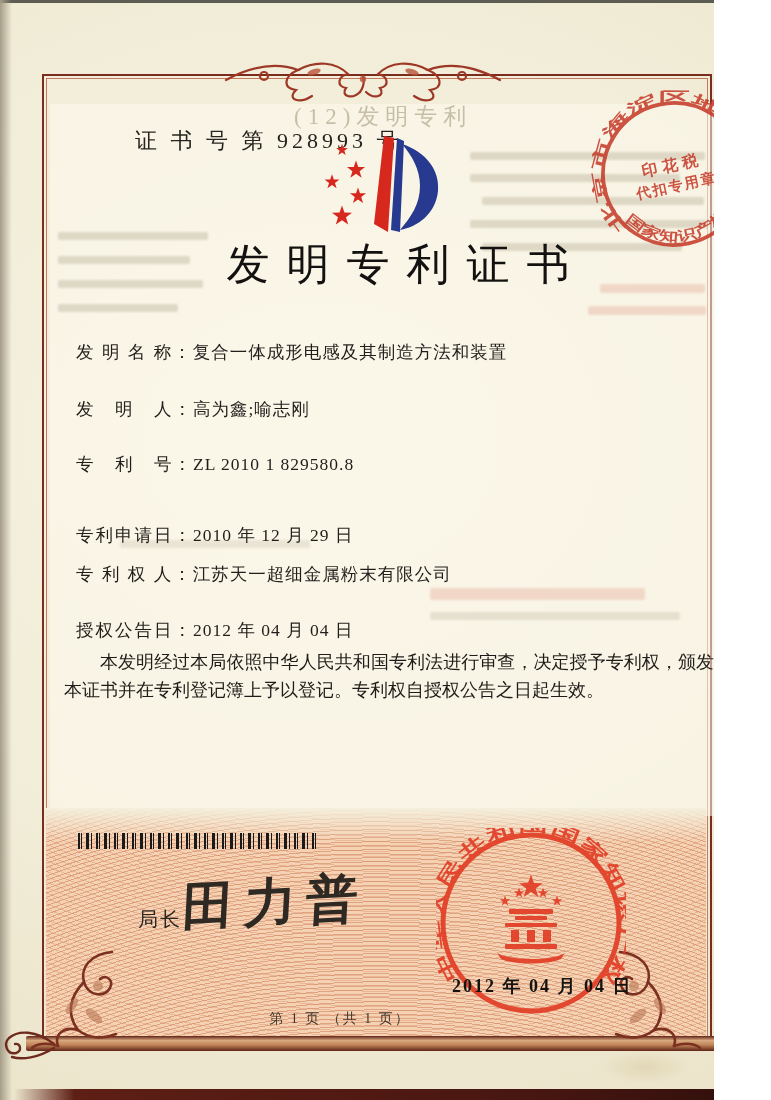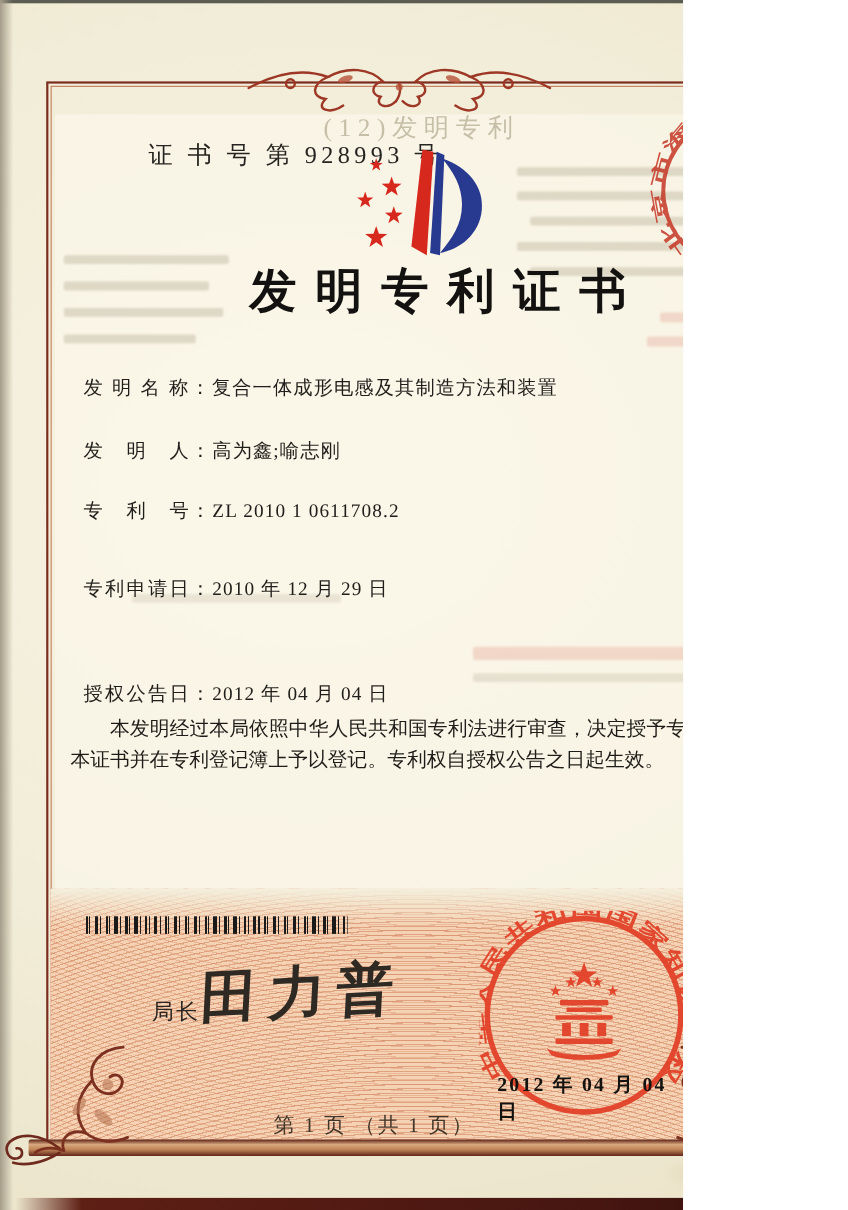--- a/index.html
+++ b/index.html
@@ -1,18 +1,18 @@
 <!DOCTYPE html>
 <html><head>
 <meta charset="utf-8">
 <style>
   html,body{margin:0;padding:0;}
   body{width:771px;height:1100px;overflow:hidden;
        font-family:"Liberation Serif","DejaVu Serif",serif;}
-  .page{position:relative;width:621px;height:1100px;
+  .page{position:relative;width:714px;height:1100px;
         background:#f2edd8;
         background-image:radial-gradient(ellipse 900px 700px at 45% 40%, #f7f3e2 0%, #f2edd8 60%, #ece5cc 100%);
         overflow:hidden;}
   
   .edge-top{position:absolute;left:0;top:0;width:771px;height:3px;background:#5c5c53;}
   .edge-left{position:absolute;left:0;top:0;width:12px;height:1100px;
              background:linear-gradient(to right,#a59d89,rgba(165,157,137,0));}
   .edge-right{position:absolute;left:752px;top:40px;width:19px;height:1060px;
               background:linear-gradient(to right,rgba(77,21,18,0),#4d1512 35%,#33100d);
               border-radius:6px 0 0 0;}
@@ -45,40 +45,40 @@
   .corner-flourish{position:absolute;top:946px;width:92px;height:104px;}
   .corner-flourish.left{left:28px;}
   .corner-flourish.right{left:612px;transform:scaleX(-1);}
   .top-ornament{position:absolute;left:224px;top:46px;width:278px;height:64px;}
   
   .cert-no{position:absolute;left:92px;top:126px;font-size:22px;letter-spacing:4px;color:#262420;margin-left:43px;}
   .ghost-header{position:absolute;left:294px;top:101px;font-size:23px;letter-spacing:6px;
                 color:rgba(156,146,116,0.55);filter:blur(.5px);}
   .logo{position:absolute;left:312px;top:134px;width:130px;height:102px;}
   .title{position:absolute;left:168px;top:236px;width:460px;text-align:center;
-         font-size:43px;font-weight:bold;color:#131210;letter-spacing:17px;text-indent:17px;
+         font-size:43px;font-weight:normal;color:#131210;letter-spacing:17px;text-indent:17px;
          white-space:nowrap;}
   .field{position:absolute;left:76px;font-size:17.5px;color:#201e1a;letter-spacing:1px;white-space:nowrap;}
   .field .lbl{letter-spacing:2px;}
   .f0{top:340px}.f1{top:397px}.f2{top:452px}.f3{top:523px}.f4{top:562px}.f5{top:618px}
   .paras{position:absolute;left:64px;top:649px;width:650px;font-size:18px;line-height:27.5px;
          color:#1e1c18;text-align:justify;}
   .paras p{margin:0;text-indent:2em;}
   .barcode{position:absolute;left:78px;top:833px;width:238px;height:16px;
            background:repeating-linear-gradient(90deg,#1a1a1a 0 2px,transparent 2px 3px,
              #1a1a1a 3px 4px,transparent 4px 8px,#1a1a1a 8px 11px,transparent 11px 13px,
              #1a1a1a 13px 14px,transparent 14px 18px);}
   .sig-title{position:absolute;left:138px;top:906px;font-size:20px;letter-spacing:2px;color:#2b2621;text-align:center;}
   .signature{position:absolute;left:182px;top:868px;font-size:52px;font-weight:600;
              letter-spacing:10px;color:#2e2922;transform:rotate(-3deg) skewX(-6deg);white-space:nowrap;}
   .seal{position:absolute;left:436px;top:828px;width:190px;height:190px;opacity:.9;}
   .seal-date{position:absolute;left:452px;top:974px;font-size:18px;font-weight:bold;
              letter-spacing:2px;color:#14130f;}
   .footer{position:absolute;left:230px;top:1010px;width:220px;text-align:center;
-          font-size:19px;letter-spacing:2px;color:#413528;}
+          font-size:14px;letter-spacing:2px;color:#413528;}
   .stamp{position:absolute;left:590px;top:90px;width:168px;height:168px;opacity:.85;
          transform:rotate(-12deg);}
   
   .ghost-bar{position:absolute;background:rgba(160,150,122,0.30);filter:blur(1px);border-radius:2px;}
   .ghost-red{position:absolute;background:rgba(205,85,60,0.18);filter:blur(1.2px);border-radius:2px;}
   .stain{position:absolute;left:600px;top:1050px;width:90px;height:34px;border-radius:50%;
          background:radial-gradient(ellipse,rgba(196,170,110,.25),rgba(196,170,110,0) 70%);}
 </style>
 </head>
 <body>
@@ -188,22 +188,23 @@
     <g fill="#273a8f">
       <path d="M85,4 L92,7 L88,98 L79,96 Z"></path>
       <path d="M90,10 C114,18 128,36 126,57 C124,79 106,93 88,96 C99,83 108,70 108,52 C108,35 100,22 90,10 Z"></path>
     </g>
   </svg>
 
   <div class="title">发明专利证书</div>
 
   <div class="field f1"><span class="lbl">发　明　人：</span><span>高为鑫;喻志刚</span></div>
   <div class="field f0"><span class="lbl">发 明 名 称：</span><span>复合一体成形电感及其制造方法和装置</span></div>
-  <div class="field f2"><span class="lbl">专　利　号：</span><span>ZL 2010 1 0611708.2</span></div>
+  <div class="field f2"><span class="lbl">专　利　号：</span><span>ZL 2010 1 829580.8</span></div>
   <div class="field f3"><span class="lbl">专利申请日：</span><span>2010 年 12 月 29 日</span></div>
+  <div class="field f4"><span class="lbl">专 利 权 人：</span><span>江苏天一超细金属粉末有限公司</span></div>
   <div class="field f5"><span class="lbl">授权公告日：</span><span>2012 年 04 月 04 日</span></div>
 
   <div class="paras">
     <p>本发明经过本局依照中华人民共和国专利法进行审查，决定授予专利权，颁发本证书并在专利登记簿上予以登记。专利权自授权公告之日起生效。</p>
   </div>
 
   <div class="barcode"></div>
   <div class="sig-title">局长</div>
   <div class="signature">田力普</div>
 

